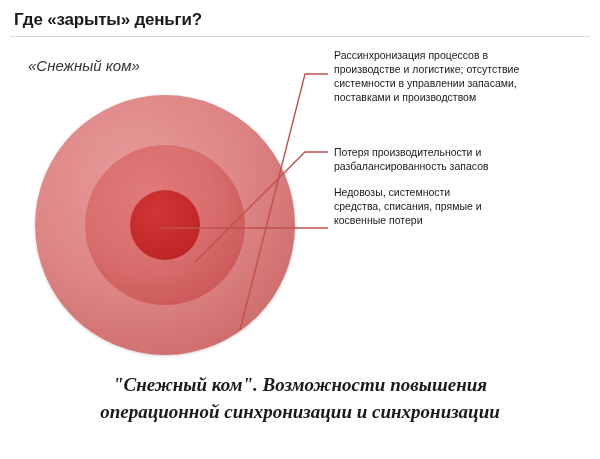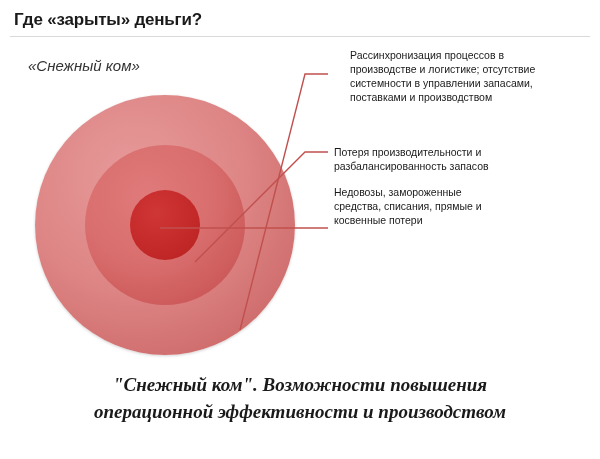--- a/index.html
+++ b/index.html
@@ -84,21 +84,21 @@
     width: 600px; height: 459px;
     pointer-events: none;
   }
 
   .callout {
     position: absolute;
     font-size: 10.5px;
     line-height: 1.32;
     color: #1a1a1a;
   }
-  .callout-1 { left: 334px; top: 49px; width: 188px; margin-left: 16px; }
+  .callout-1 { left: 334px; top: 49px; width: 188px; }
   .callout-2 { left: 334px; top: 146px; width: 178px; }
   .callout-3 { left: 334px; top: 186px; width: 160px; }
 
   .caption {
     position: absolute;
     left: 22px;
     top: 372px;
     width: 556px;
     text-align: center;
     font-family: "Liberation Serif", serif;
@@ -129,20 +129,20 @@
 
     <path d="M328 74 L305 74 L240 330" fill="none" stroke="#c0504d" stroke-width="1.4"></path>
 
     <path d="M328 152 L305 152 L195 262" fill="none" stroke="#c0504d" stroke-width="1.4"></path>
 
     <path d="M328 228 L305 228 L160 228" fill="none" stroke="#c0504d" stroke-width="1.4"></path>
   </svg>
 
   <div class="callout callout-1">Рассинхронизация процессов в производстве и логистике; отсутствие системности в управлении запасами, поставками и производством</div>
   <div class="callout callout-2">Потеря производительности и разбалансированность запасов</div>
-  <div class="callout callout-3">Недовозы, замороженные средства, списания, прямые и косвенные потери</div>
+  <div class="callout callout-3">Недовозы, системности средства, списания, прямые и косвенные потери</div>
 
   <div class="caption">
     <div>"Снежный ком". Возможности повышения</div>
-    <div>операционной эффективности и производством</div>
+    <div>операционной синхронизации и синхронизации</div>
   </div>
 
 </div>
 
 </body></html>

